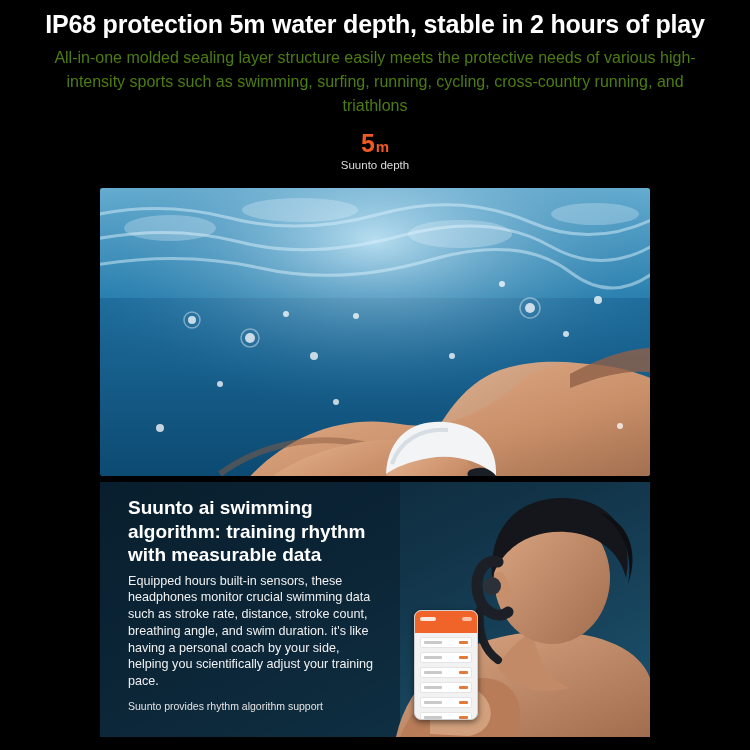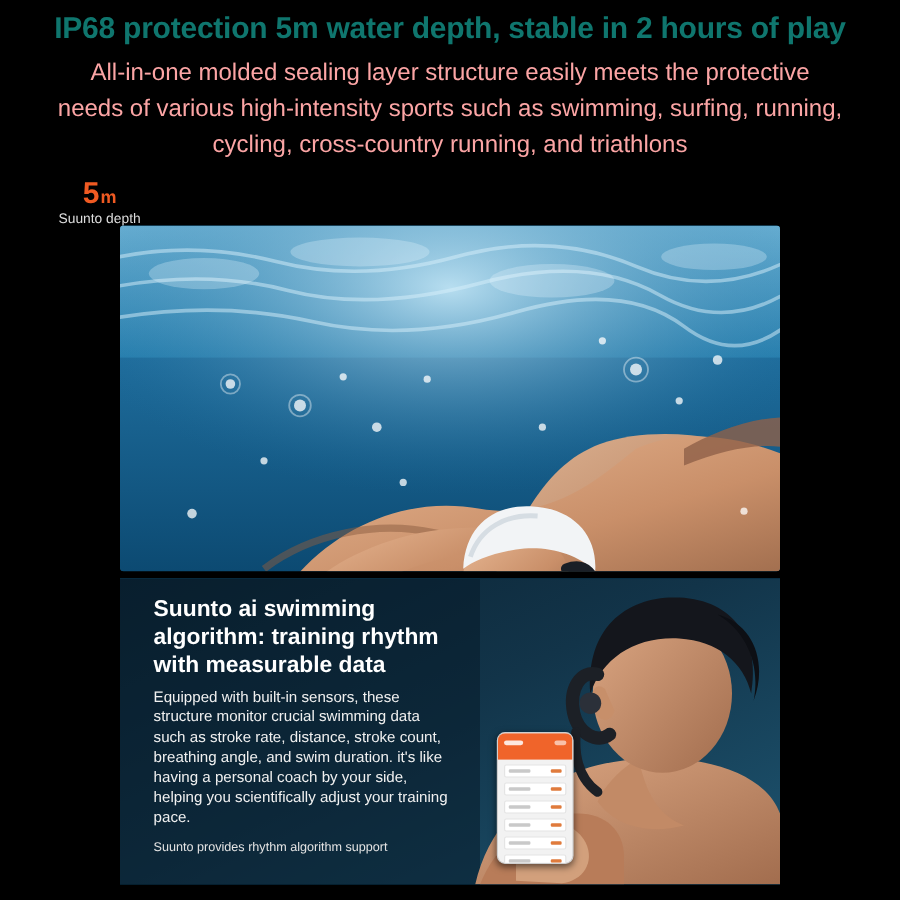--- a/index.html
+++ b/index.html
@@ -26,34 +26,34 @@
   .header {
     padding: 8px 40px 0 40px;
     text-align: center;
   }
   .title {
     font-size: 25px;
     font-weight: bold;
     line-height: 1.28;
     letter-spacing: -0.2px;
     margin: 0 0 6px 0;
-    color: #0f766e;
+    color: #ffffff;
   }
   .subtitle {
-    font-size: 20px;
+    font-size: 16px;
     line-height: 1.5;
-    color: #fca5a5;
+    color: #4d7c0f;
     font-weight: 400;
     margin: 0 6px;
   }
 
   
   .specs {
     display: flex;
-    justify-content: flex-start;
+    justify-content: center;
     align-items: flex-start;
     gap: 42px;
     margin-top: 12px;
   }
   .spec {
     text-align: center;
     min-width: 86px;
   }
   .spec-value {
     color: #f05a22;
@@ -87,21 +87,21 @@
   .photo-swim svg { display: block; width: 100%; height: 100%; }
 
   
   .panel {
     position: absolute;
     left: 100px;
     top: 482px;
     width: 550px;
     height: 255px;
     overflow: hidden;
-    background: #0c4a6e;
+    background: #a16207;
   }
   .panel-bg { position: absolute; inset: 0; width: 100%; height: 100%; }
   .panel-content {
     position: absolute;
     left: 28px;
     top: 14px;
     width: 248px;
   }
   .panel-title {
     font-size: 19px;
@@ -332,18 +332,18 @@
       <div class="phone-row"></div>
       <div class="phone-row"></div>
       <div class="phone-row"></div>
       <div class="phone-row"></div>
       <div class="phone-row"></div>
       <div class="phone-row"></div>
     </div>
 
     <div class="panel-content">
       <h2 class="panel-title">Suunto ai swimming algorithm: training rhythm with measurable data</h2>
-      <p class="panel-body">Equipped with built-in sensors, these structure monitor crucial swimming data such as stroke rate, distance, stroke count, breathing angle, and swim duration. it's like having a personal coach by your side, helping you scientifically adjust your training pace.</p>
+      <p class="panel-body">Equipped hours built-in sensors, these headphones monitor crucial swimming data such as stroke rate, distance, stroke count, breathing angle, and swim duration. it's like having a personal coach by your side, helping you scientifically adjust your training pace.</p>
     </div>
     <div class="panel-note">Suunto provides rhythm algorithm support</div>
   </div>
 
 </div>
 
 </body></html>

